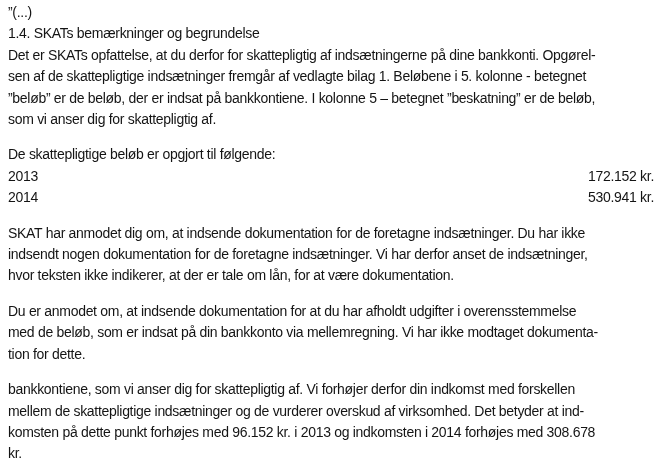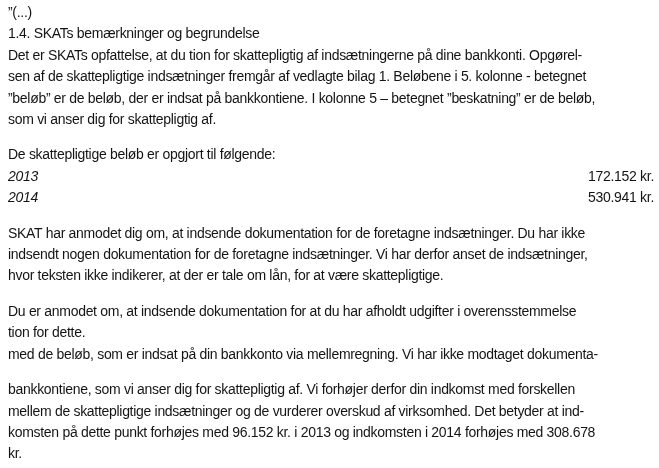--- a/index.html
+++ b/index.html
@@ -30,59 +30,59 @@
     margin: 0 0 14px 0;
   }
   .block:last-child {
     margin-bottom: 0;
   }
   .amount-row {
     display: flex;
     justify-content: space-between;
     white-space: nowrap;
   }
-  .amount-year { text-align: left; font-style: italic; }
+  .amount-year { text-align: left; }
   .amount-value { text-align: left; margin-left: 16px; }
 </style>
 </head>
 <body>
 
 <div class="page">
 
   <div class="block">
     <div class="line">”(...)</div>
     <div class="line heading">1.4. SKATs bemærkninger og begrundelse</div>
-    <div class="line">Det er SKATs opfattelse, at du tion for skattepligtig af indsætningerne på dine bankkonti. Opgørel-</div>
+    <div class="line">Det er SKATs opfattelse, at du derfor for skattepligtig af indsætningerne på dine bankkonti. Opgørel-</div>
     <div class="line">sen af de skattepligtige indsætninger fremgår af vedlagte bilag 1. Beløbene i 5. kolonne - betegnet</div>
     <div class="line">”beløb” er de beløb, der er indsat på bankkontiene. I kolonne 5 – betegnet ”beskatning” er de beløb,</div>
     <div class="line">som vi anser dig for skattepligtig af.</div>
   </div>
 
   <div class="block">
     <div class="line">De skattepligtige beløb er opgjort til følgende:</div>
     <div class="amount-row">
       <span class="amount-year">2013</span>
       <span class="amount-value">172.152 kr.</span>
     </div>
     <div class="amount-row">
       <span class="amount-year">2014</span>
       <span class="amount-value">530.941 kr.</span>
     </div>
   </div>
 
   <div class="block">
     <div class="line">SKAT har anmodet dig om, at indsende dokumentation for de foretagne indsætninger. Du har ikke</div>
     <div class="line">indsendt nogen dokumentation for de foretagne indsætninger. Vi har derfor anset de indsætninger,</div>
-    <div class="line">hvor teksten ikke indikerer, at der er tale om lån, for at være skattepligtige.</div>
+    <div class="line">hvor teksten ikke indikerer, at der er tale om lån, for at være dokumentation.</div>
   </div>
 
   <div class="block">
     <div class="line">Du er anmodet om, at indsende dokumentation for at du har afholdt udgifter i overensstemmelse</div>
+    <div class="line">med de beløb, som er indsat på din bankkonto via mellemregning. Vi har ikke modtaget dokumenta-</div>
     <div class="line">tion for dette.</div>
-    <div class="line">med de beløb, som er indsat på din bankkonto via mellemregning. Vi har ikke modtaget dokumenta-</div>
   </div>
 
   <div class="block">
     <div class="line">bankkontiene, som vi anser dig for skattepligtig af. Vi forhøjer derfor din indkomst med forskellen</div>
     <div class="line">mellem de skattepligtige indsætninger og de vurderer overskud af virksomhed. Det betyder at ind-</div>
     <div class="line">komsten på dette punkt forhøjes med 96.152 kr. i 2013 og indkomsten i 2014 forhøjes med 308.678</div>
     <div class="line">kr.</div>
   </div>
 
 </div>

